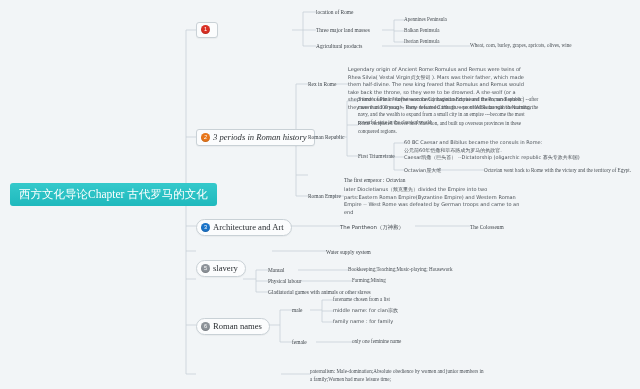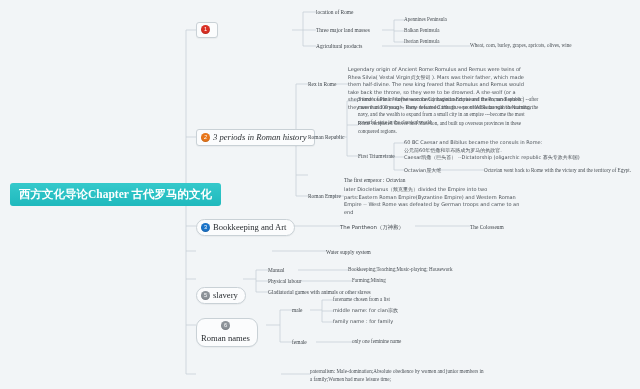--- a/index.html
+++ b/index.html
@@ -15,21 +15,21 @@
   svg.links{position:absolute;left:0;top:0;width:640px;height:389px;pointer-events:none;}
 
   .node{position:absolute;box-sizing:border-box;}
 
   
   .root{
     left:10px;top:183px;
     background:#2fc3c6;
     background-image:linear-gradient(180deg,#35c9cb 0%,#1fb9bd 100%);
     color:#ffffff;
-    font-weight:bold;
+    font-weight:normal;
     font-size:11.5px;
     padding:5px 9px 6px 9px;
     border-radius:3px;
     white-space:nowrap;
     letter-spacing:0px;
     line-height:1.05;
   }
 
   
   .l1{
@@ -184,38 +184,38 @@
   <div class="t zh" style="left:404px;top:154px;">Caesar凯撒（巨头首） --Dictatorship (oligarchic republic 寡头专政共和国)</div>
   <div class="t zh" style="left:404px;top:167px;">Octavian屋大维</div>
   <div class="t" style="left:484px;top:167px;">Octavian went back to Rome with the victory and the territory of Egypt.</div>
 
   <div class="t l2" style="left:344px;top:176px;">The first emperor : Octavian</div>
 
   <div class="t wrap zh" style="left:344px;top:186px;width:178px;line-height:1.5;">later Diocletianus（戴克里先）divided the Empire into two parts:Eastern Roman Empire(Byzantine Empire) and Western Roman Empire -- West Rome was defeated by German troops and came to an end</div>
 
   <div class="node l1 pill" style="left:196px;top:219px;">
     <span class="badge" style="background:#1a73c8">3</span>
-    <span>Bookkeeping and Art</span>
+    <span>Architecture and Art</span>
   </div>
   <div class="t l2 zh" style="left:340px;top:223px;">The Pantheon（万神殿）</div>
   <div class="t l2" style="left:470px;top:223px;">The Colosseum</div>
 
   <div class="t l2" style="left:326px;top:248px;">Water supply system</div>
 
-  <div class="node l1 pill" style="left:196px;top:287px;align-items:center;">
+  <div class="node l1 pill" style="left:196px;top:260px;align-items:center;">
     <span class="badge" style="background:#8d9399">5</span>
     <span>slavery</span>
   </div>
   <div class="t l2" style="left:268px;top:266px;">Manual</div>
   <div class="t l2" style="left:268px;top:277px;">Physical labour</div>
   <div class="t l2" style="left:268px;top:288px;">Gladiatorial games with animals or other slaves</div>
   <div class="t" style="left:348px;top:266px;">Bookkeeping;Teaching;Music-playing; Housework</div>
   <div class="t" style="left:352px;top:277px;">Farming;Mining</div>
 
-  <div class="node l1 pill" style="left:196px;top:318px;flex-direction:column;">
+  <div class="node l1 pill" style="left:196px;top:318px;">
     <span class="badge" style="background:#8d9399">6</span>
     <span>Roman names</span>
   </div>
   <div class="t l2" style="left:292px;top:306px;">male</div>
   <div class="t l2" style="left:292px;top:338px;">female</div>
   <div class="t" style="left:333px;top:296px;">forename chosen from a list</div>
   <div class="t zh" style="left:333px;top:307px;">middle name: for clan宗族</div>
   <div class="t zh" style="left:333px;top:318px;">family name：for family</div>
   <div class="t" style="left:352px;top:338px;">only one feminine name</div>
 

